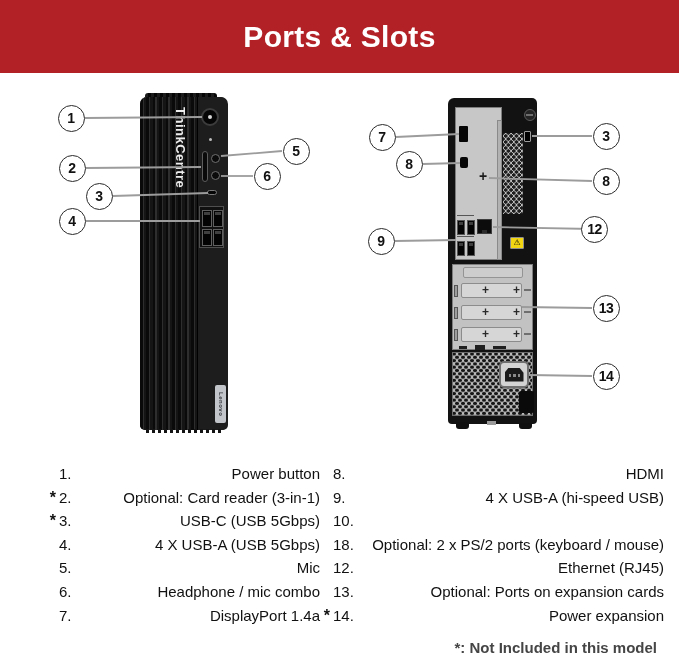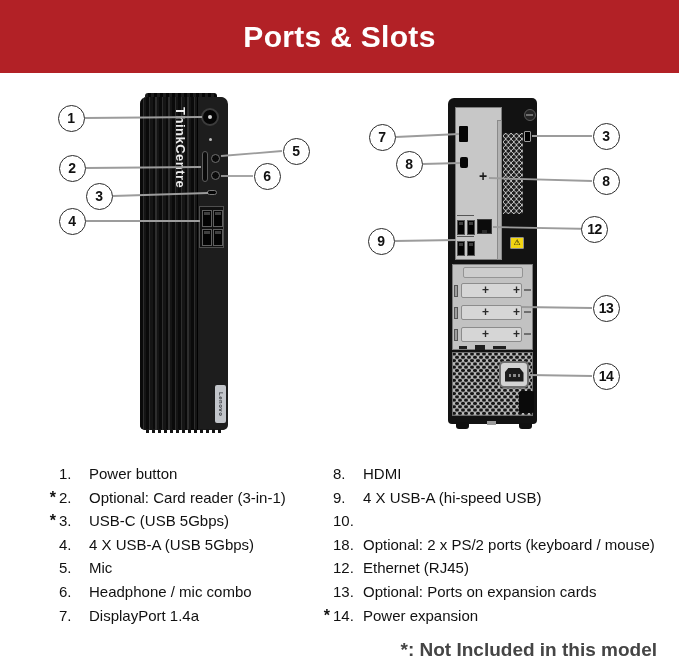--- a/index.html
+++ b/index.html
@@ -111,22 +111,22 @@
   .footL { position:absolute; background:#101010; border-radius:0 0 3px 3px; }
   .midtab { position:absolute; left:487px; top:421px; width:9px; height:4px; background:#9a9a9a; }
 
   
   .legend-col { position:absolute; top:462px; }
   #lcol { left:40px; width:280px; }
   #rcol { left:314px; width:350px; }
   .lrow { display:flex; line-height:23.6px; font-size:15px; color:#111; }
   .lrow .star { width:16px; text-align:right; font-weight:700; font-size:16px; }
   .lrow .num { width:30px; padding-left:3px; }
-  .lrow .lbl { flex:1; }
-  #foot { position:absolute; right:22px; top:639px; font-size:19px; color:#454545; font-weight:700; }
+  .lrow .lbl { flex:1;text-align:right; }
+  #foot { position:absolute; right:22px; top:639px; font-size:15px; color:#454545; font-weight:700; }
 </style>
 </head>
 <body>
 
 <div id="page">
 
   <div id="hdr" style="background: rgb(178, 33, 38);">
     <span class="title">Ports &amp; Slots</span>
   </div>
 

